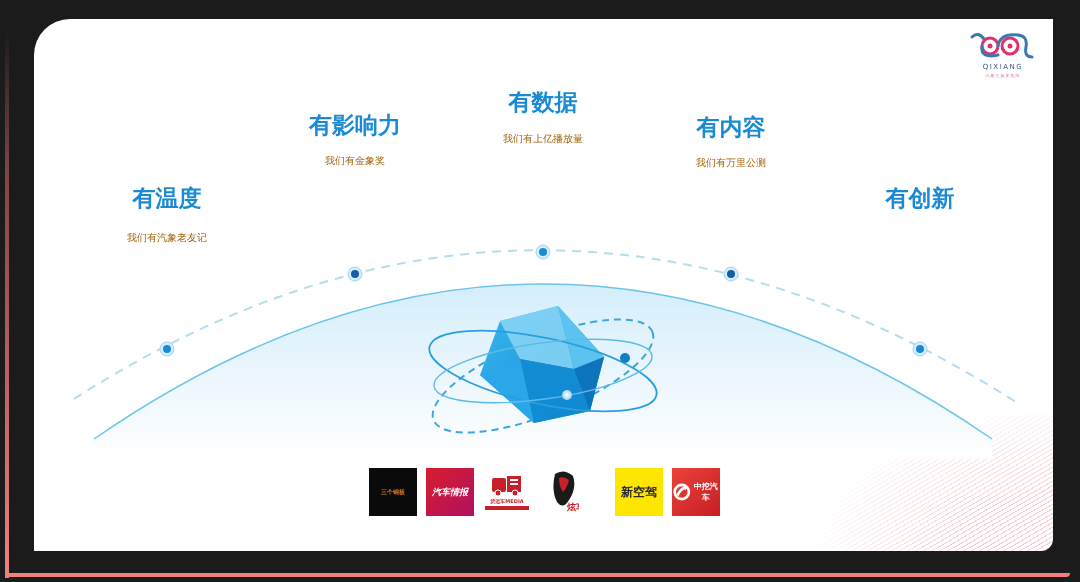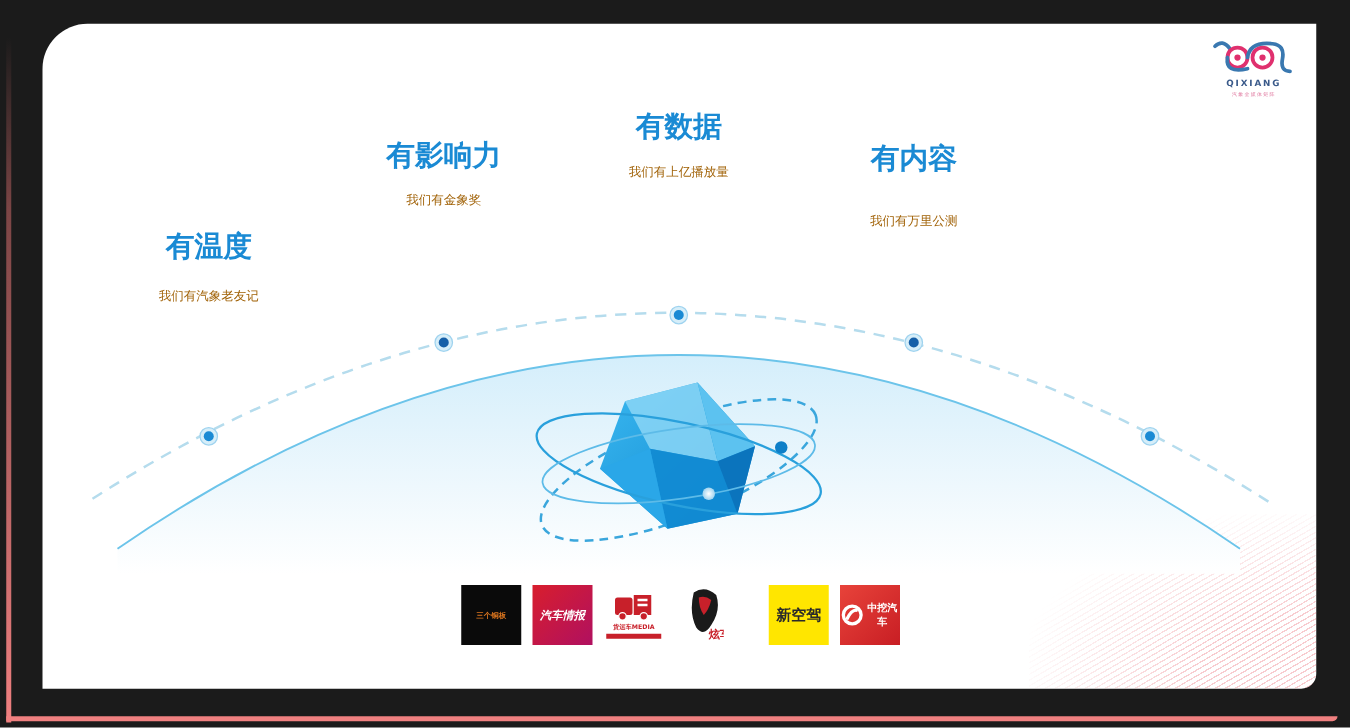--- a/index.html
+++ b/index.html
@@ -26,21 +26,21 @@
   }
   .stripes {
     position:absolute; right:0; bottom:0; width:230px; height:140px;
     background:repeating-linear-gradient(150deg, rgba(235,110,120,0.0) 0px, rgba(235,110,120,0.0) 3px, rgba(235,110,120,0.35) 3px, rgba(235,110,120,0.35) 4px);
     -webkit-mask-image: radial-gradient(ellipse at 100% 100%, #000 30%, transparent 75%);
     mask-image: radial-gradient(ellipse at 100% 100%, #000 30%, transparent 75%);
   }
   .logo-brand { position:absolute; left:934px; top:10px; width:70px; height:60px; }
   .logo-brand .brand-name {
     position:absolute; left:0; top:34px; width:70px; text-align:center;
-    font-size:7px; font-weight:bold; letter-spacing:1.5px; color:#3a5a8a;
+    font-size:7px; font-weight:normal; letter-spacing:1.5px; color:#3a5a8a;
   }
   .logo-brand .brand-sub {
     position:absolute; left:0; top:44px; width:70px; text-align:center;
     font-size:4px; color:#e07aa0; letter-spacing:1px;
   }
   .diagram { position:absolute; left:0; top:0; width:1019px; height:532px; }
   .pillar { position:absolute; text-align:center; width:200px; }
   .pillar .title {
     font-size:23px; font-weight:bold; color:#1a8ad4; line-height:30px;
   }
@@ -144,23 +144,24 @@
   <div class="pillar" style="left:221px; top:91px;">
     <div class="title">有影响力</div>
     <div class="sub" style="margin-top:11px;">我们有金象奖</div>
   </div>
   <div class="pillar" style="left:409px; top:68px;">
     <div class="title">有数据</div>
     <div class="sub" style="margin-top:12px;">我们有上亿播放量</div>
   </div>
   <div class="pillar" style="left:597px; top:93px;">
     <div class="title">有内容</div>
-    <div class="sub" style="margin-top:26px;">我们有万里公测</div>
+    <div class="sub" style="margin-top:11px;">我们有万里公测</div>
   </div>
   <div class="pillar" style="left:786px; top:164px;">
+    <div class="title">有创新</div>
   </div>
 
   <div class="logo-brand">
     <svg width="70" height="34" viewBox="0 0 70 34">
       <path d="M4 8 Q10 2 16 10" fill="none" stroke="#3a78b0" stroke-width="3" stroke-linecap="round"></path>
       <circle cx="22" cy="17" r="8" fill="none" stroke="#e0306e" stroke-width="3"></circle>
       <circle cx="22" cy="17" r="2.5" fill="#e0306e"></circle>
       <circle cx="42" cy="17" r="8" fill="none" stroke="#e0306e" stroke-width="3"></circle>
       <circle cx="42" cy="17" r="2.5" fill="#e0306e"></circle>
       <path d="M30 17 Q32 4 50 6 Q60 7 58 18 Q56 28 64 28" fill="none" stroke="#3a78b0" stroke-width="3" stroke-linecap="round"></path>

